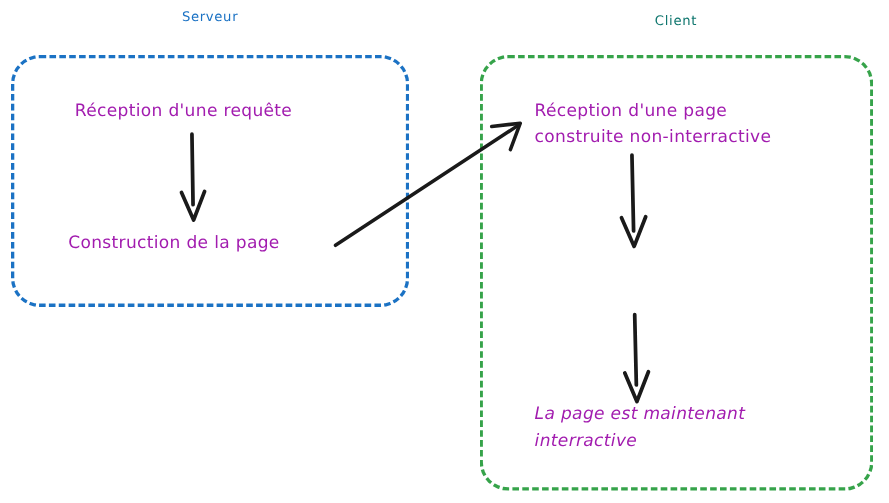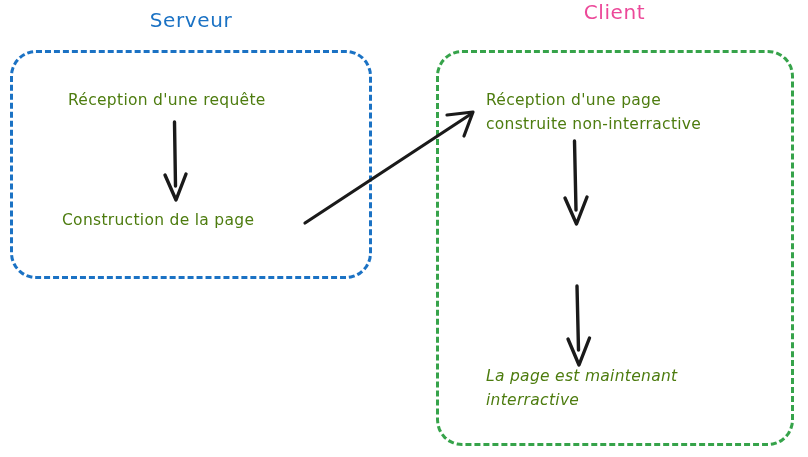--- a/index.html
+++ b/index.html
@@ -11,38 +11,38 @@
     position: relative;
     width: 808px;
     height: 457px;
     background: #ffffff;
     overflow: hidden;
     font-family: "DejaVu Sans", sans-serif;
   }
   .group-title {
     position: absolute;
     font-family: "DejaVu Sans", sans-serif;
-    font-size: 20px;
+    font-size: 12px;
     font-weight: 400;
     letter-spacing: 0.6px;
     white-space: nowrap;
     text-align: center;
     user-select: none;
   }
   #server-title {
     left: 0px;
     top: 8px;
     width: 382px;
     color: #1b72c4;
   }
   #client-title {
     left: 436px;
-    top: 0;
+    top: 12px;
     width: 357px;
-    color: #ec4899;
+    color: #0f766e;
   }
   .group-box {
     position: absolute;
     box-sizing: border-box;
     border-style: dashed;
     border-width: 3px;
     border-radius: 26px;
     background: transparent;
   }
   #server-box {
@@ -58,21 +58,21 @@
     width: 358px;
     height: 396px;
     border-color: #36a34a;
   }
   .node-text {
     position: absolute;
     font-family: "DejaVu Sans", sans-serif;
     font-size: 15.5px;
     line-height: 24px;
     letter-spacing: 0.3px;
-    color: #4d7c0f;
+    color: #a21caf;
     white-space: pre-line;
     user-select: none;
   }
   #node-reception-requete { left: 68px; top: 88px; }
   #node-construction-page { left: 62px; top: 208px; }
   #node-reception-page    { left: 486px; top: 88px; }
   #node-reconstruction    { left: 486px; top: 228px; }
   #node-interactive       { left: 486px; top: 364px; font-style: italic; }
 
   #arrow-layer {

